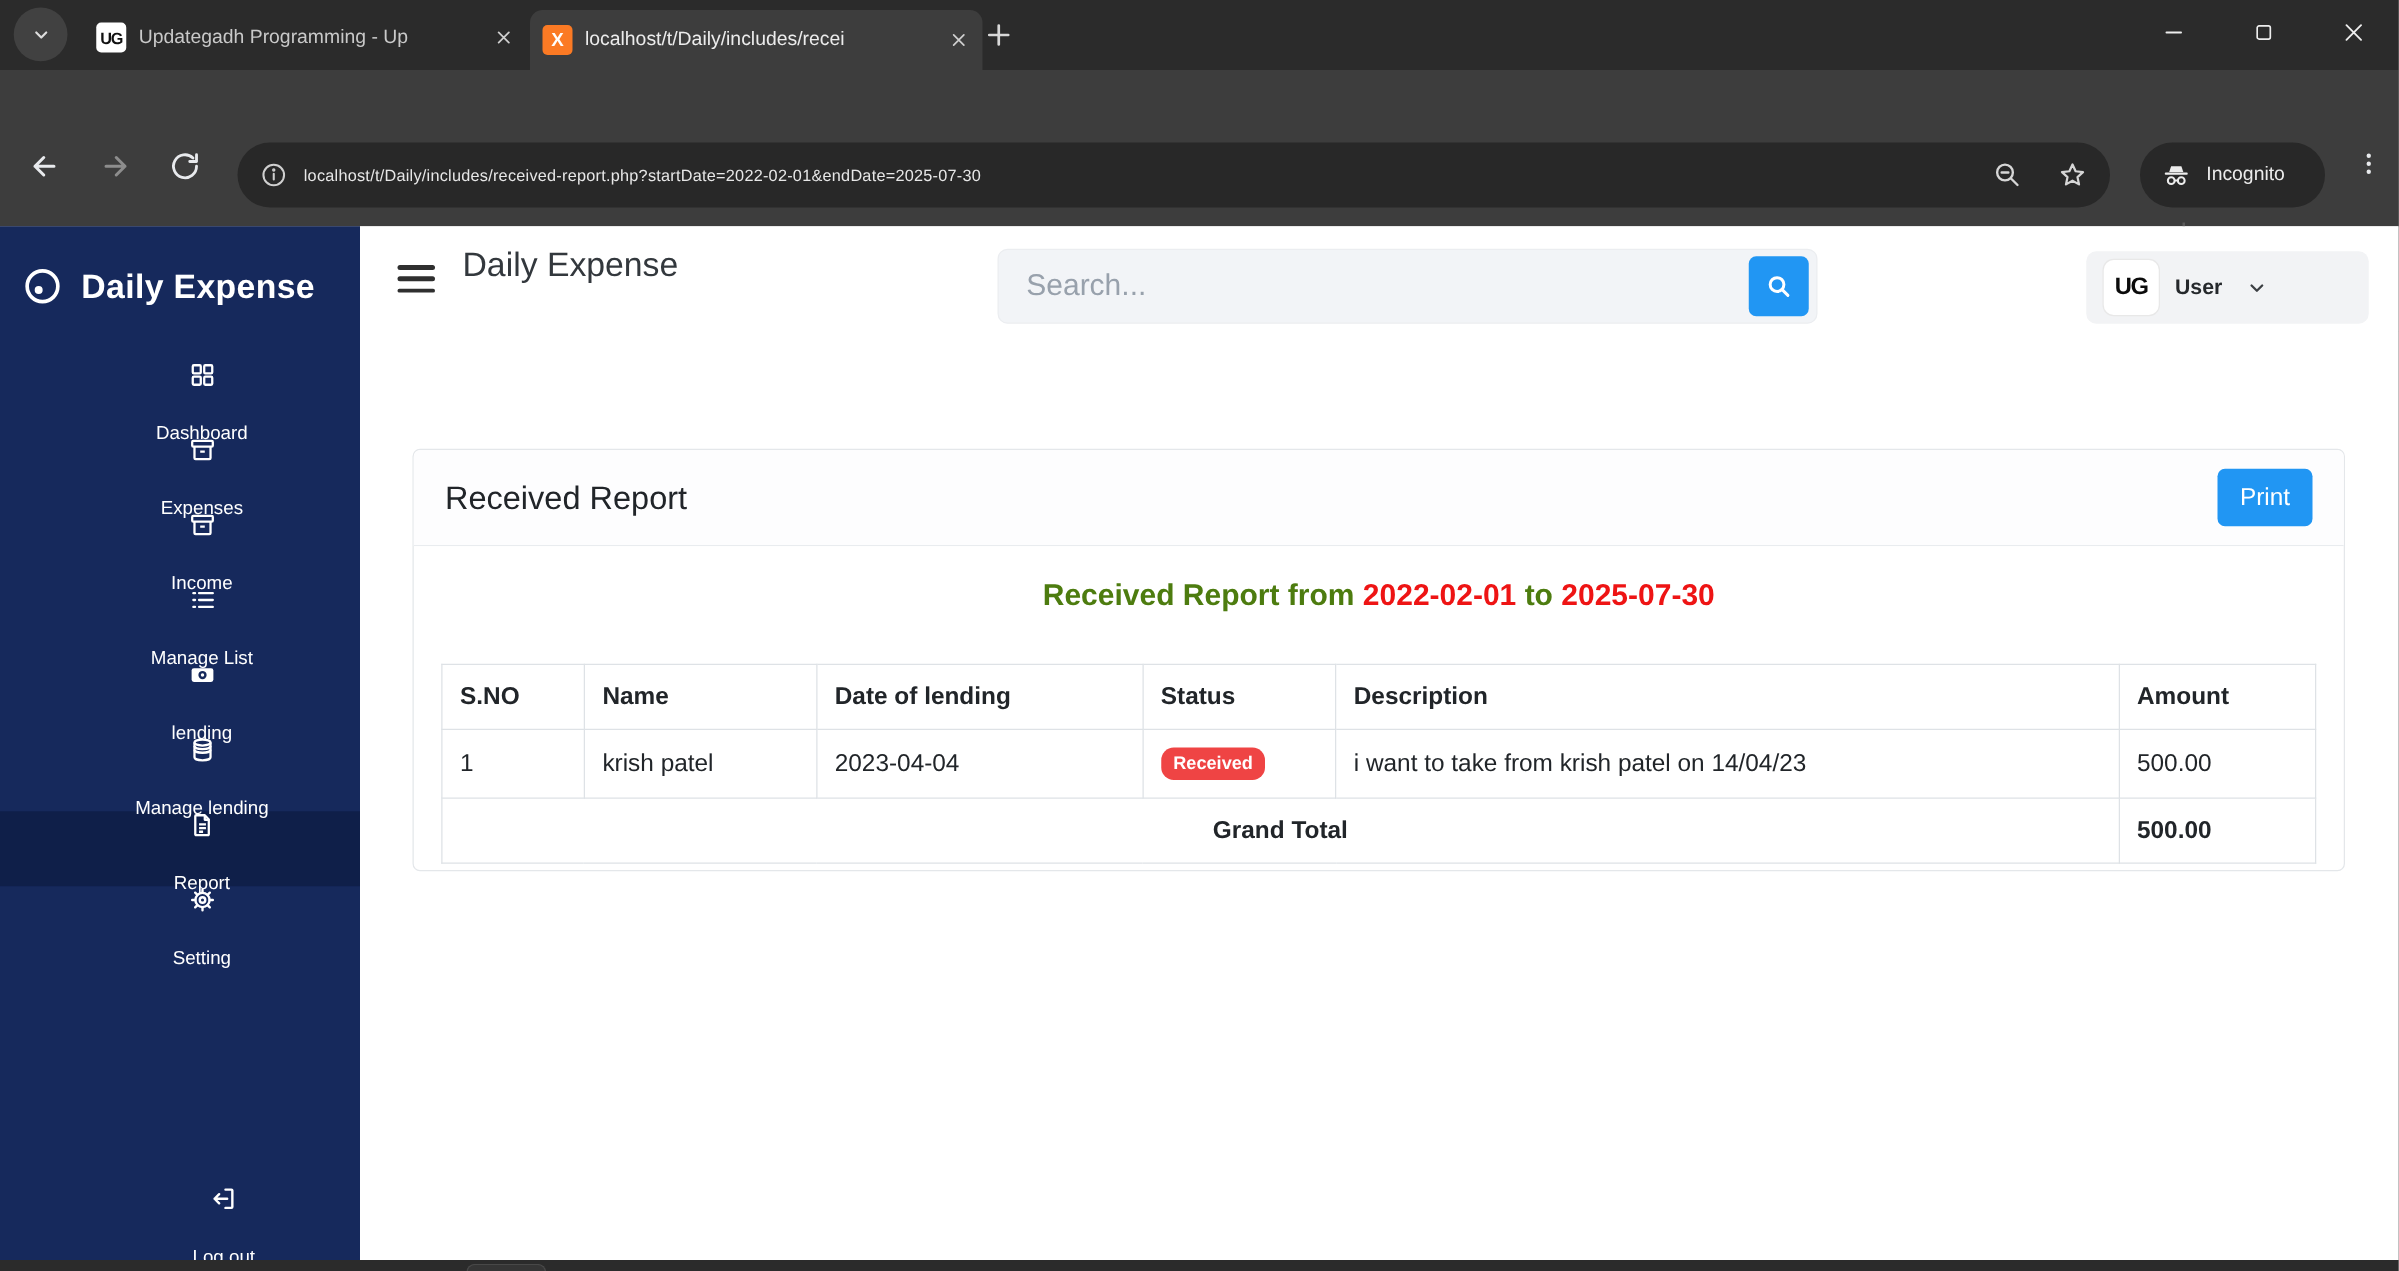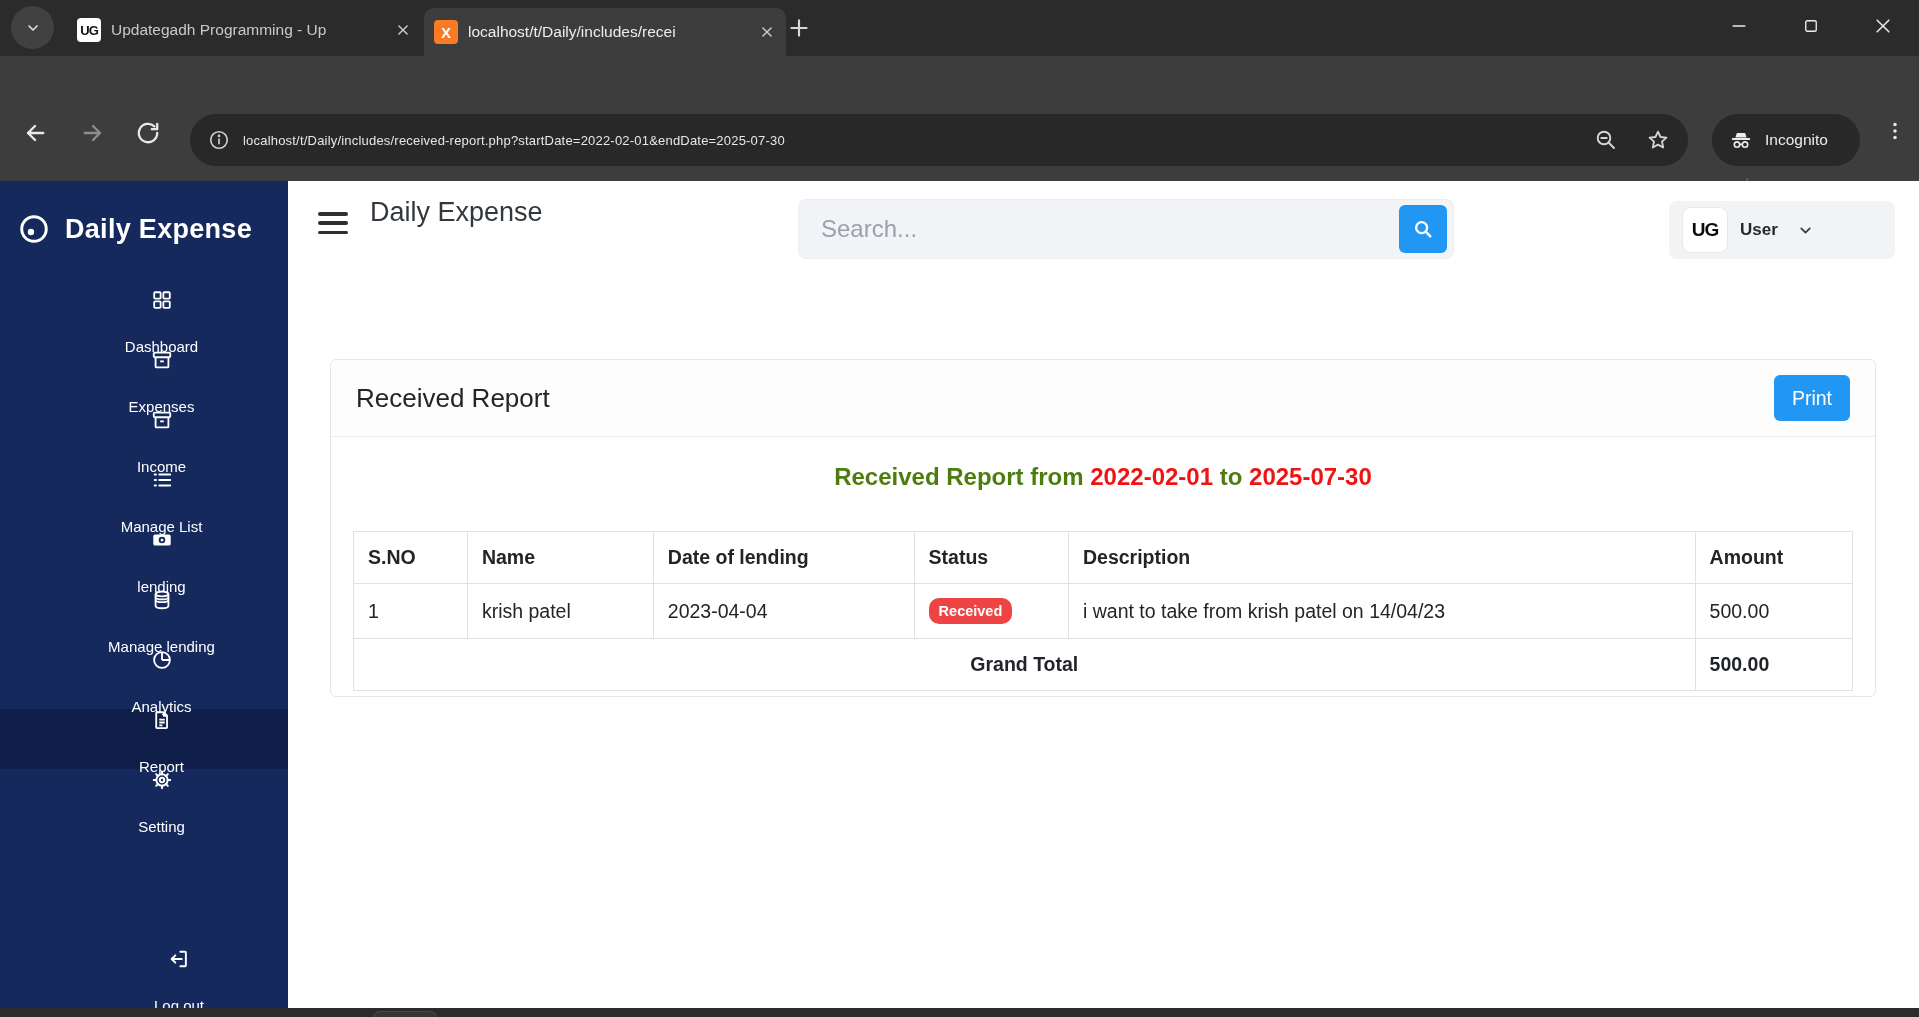--- a/index.html
+++ b/index.html
@@ -318,29 +318,20 @@
           <svg viewBox="0 0 24 24" fill="none" stroke="currentColor" stroke-width="2">
               <ellipse cx="12" cy="5.5" rx="7" ry="2.6"></ellipse>
               <path d="M5 5.5v12.8c0 1.5 3.1 2.7 7 2.7s7-1.2 7-2.7V5.5"></path>
               <path d="M5 11.7c0 1.5 3.1 2.7 7 2.7s7-1.2 7-2.7"></path>
               <path d="M5 8.6c0 1.5 3.1 2.7 7 2.7s7-1.2 7-2.7"></path>
             </svg>
         </span>
         <span>Manage lending</span>
       </div>
 
-      <div class="menu-item">
-        <span class="menu-icon">
-          <svg viewBox="0 0 24 24" fill="none" stroke="currentColor" stroke-width="2">
-              <circle cx="12" cy="12" r="8.6"></circle>
-              <path d="M12 12V3.4M12 12h8.6"></path>
-            </svg>
-        </span>
-        <span>Analytics</span>
-      </div>
 
       <div class="menu-item active">
         <span class="menu-icon">
           <svg viewBox="0 0 24 24" fill="none" stroke="currentColor" stroke-width="2" stroke-linejoin="round">
               <path d="M6.5 3.5h7.5l3.5 3.7V20a.8.8 0 0 1-.8.8H6.5a.8.8 0 0 1-.8-.8V4.3a.8.8 0 0 1 .8-.8z"></path>
               <path d="M14 3.5v4h3.8"></path>
               <path d="M9 11.5h6M9 14.7h6M9 17.9h3.5"></path>
             </svg>
         </span>
         <span>Report</span>

